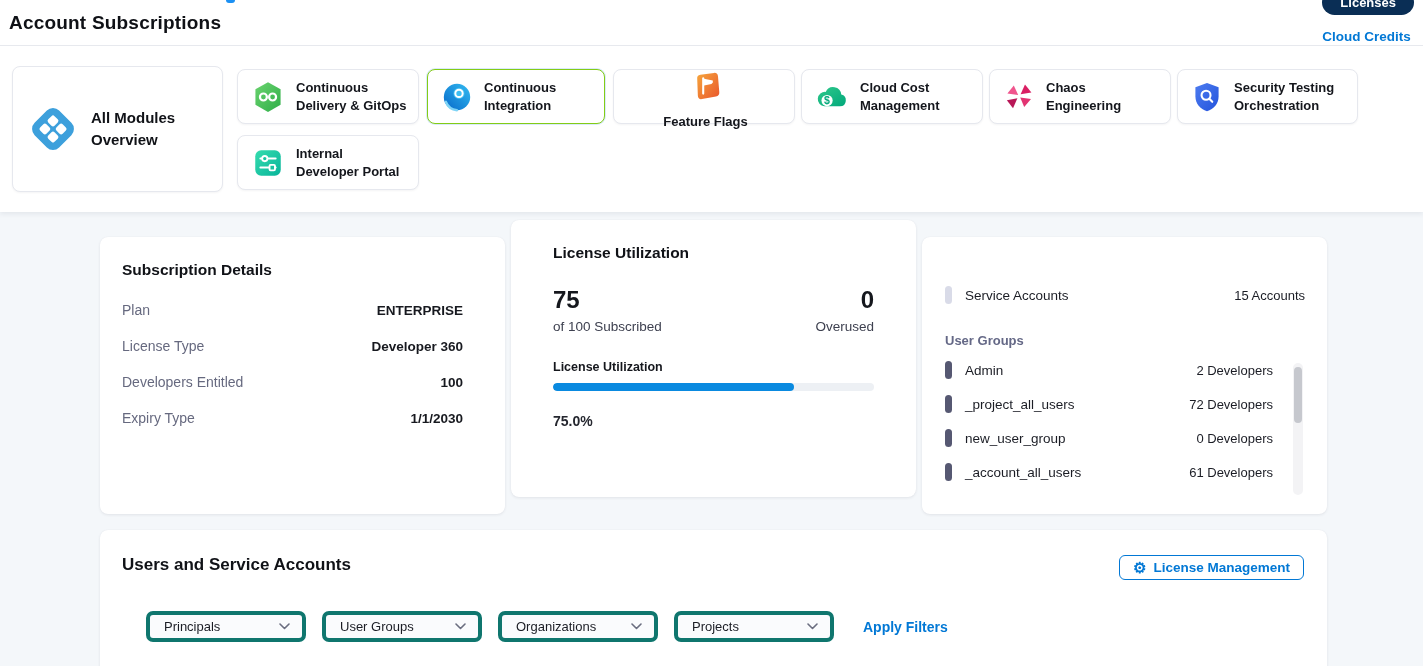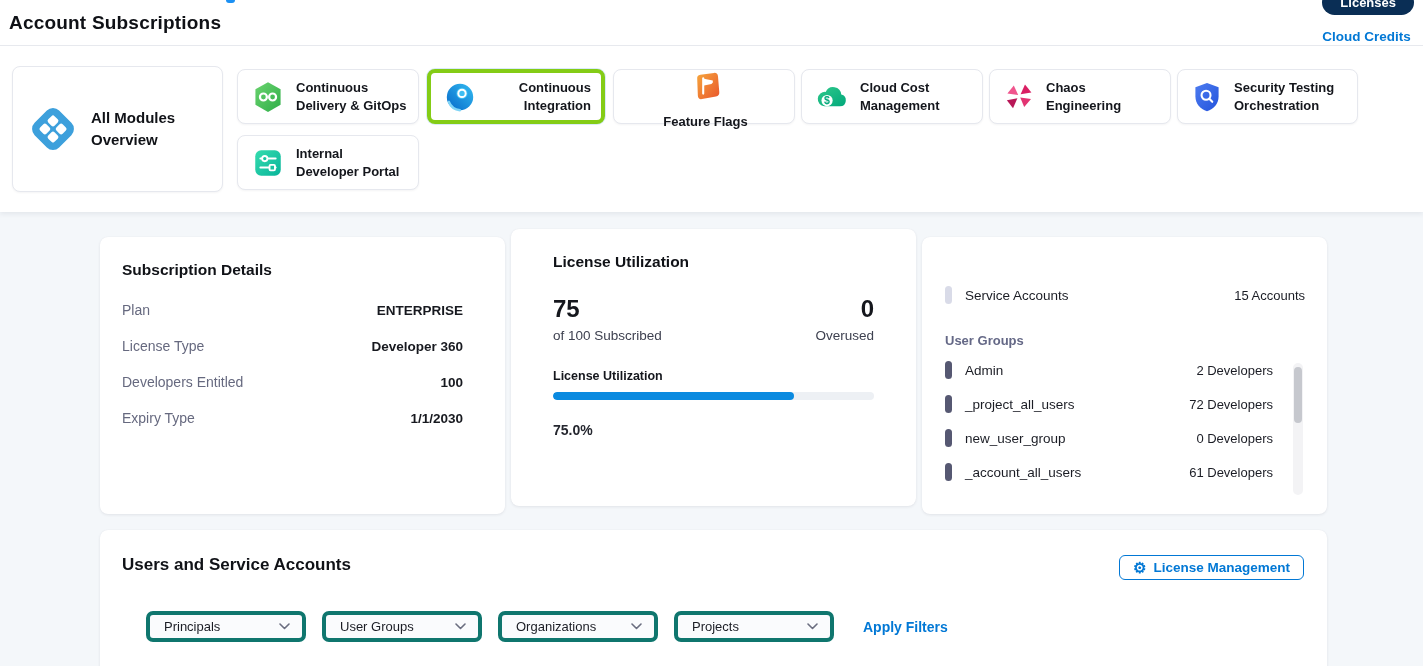--- a/index.html
+++ b/index.html
@@ -32,21 +32,21 @@
   
   .modules-strip {
     position:absolute; top:46px; left:0; width:100%; height:166px;
     background:#fff; box-shadow:0 2px 5px rgba(30,40,60,.08); z-index:4;
   }
   .module-card {
     position:absolute; background:#fff; border:1px solid #e6e8ee; border-radius:8px;
     box-shadow:0 1px 2px rgba(40,41,61,.05);
     display:flex; align-items:center; cursor:pointer;
   }
-  .module-card.selected { border:4px solid #84cc16; box-shadow:0 0 0 1px rgba(2,120,213,.15);text-align:right; }
+  .module-card.selected { border:1px solid #84cc16; box-shadow:0 0 0 1px rgba(2,120,213,.15); }
   .all-modules-card { left:12px; top:20px; width:211px; height:126px; padding:0 14px; gap:12px; }
   .all-modules-card .label { font-size:15px; font-weight:700; color:#101217; line-height:1.45; }
   .mod { width:182px; height:55px; padding:0 10px 0 13px; gap:11px; }
   .mod .label { font-size:13px; font-weight:600; color:#14161c; line-height:1.38; max-width:118px; }
   .mod .icon, .all-modules-card .icon { flex:0 0 auto; display:flex; }
 
   
   .content { position:absolute; top:212px; left:0; width:100%; height:454px; background:#f4f7fa; }
   .card {
     position:absolute; background:#fff; border-radius:8px;
@@ -55,21 +55,21 @@
   .card-title { font-size:15.5px; font-weight:700; color:#101217; }
 
   
   #card-subscription { left:100px; top:25px; width:405px; height:277px; padding:24px 42px 0 22px; }
   .detail-rows { margin-top:13px; }
   .detail-row { height:36px; display:flex; align-items:center; justify-content:space-between; }
   .detail-label { font-size:14px; color:#66697f; }
   .detail-value { font-size:13.5px; font-weight:700; color:#17191f; }
 
   
-  #card-utilization { left:511px; top:17px; width:405px; height:277px; padding:24px 42px 0 42px; }
+  #card-utilization { left:511px; top:8px; width:405px; height:277px; padding:24px 42px 0 42px; }
   .usage-row { margin-top:26px; display:flex; justify-content:space-between; align-items:flex-end; }
   .usage-num { font-size:24px; font-weight:700; color:#15171d; line-height:1; }
   .usage-col-right { text-align:right; }
   .usage-caption { font-size:13.5px; color:#3e4150; margin-top:7px; }
   .bar-label { margin-top:26px; font-size:12.5px; font-weight:700; color:#15171d; }
   .bar-track { margin-top:9px; width:321px; height:8px; border-radius:4px; background:#edf0f4; overflow:hidden; }
   .bar-fill { height:100%; border-radius:4px; background:#0a8ae0; width:0; }
   .bar-percent { margin-top:22px; font-size:14px; font-weight:700; color:#25272f; }
 
   

